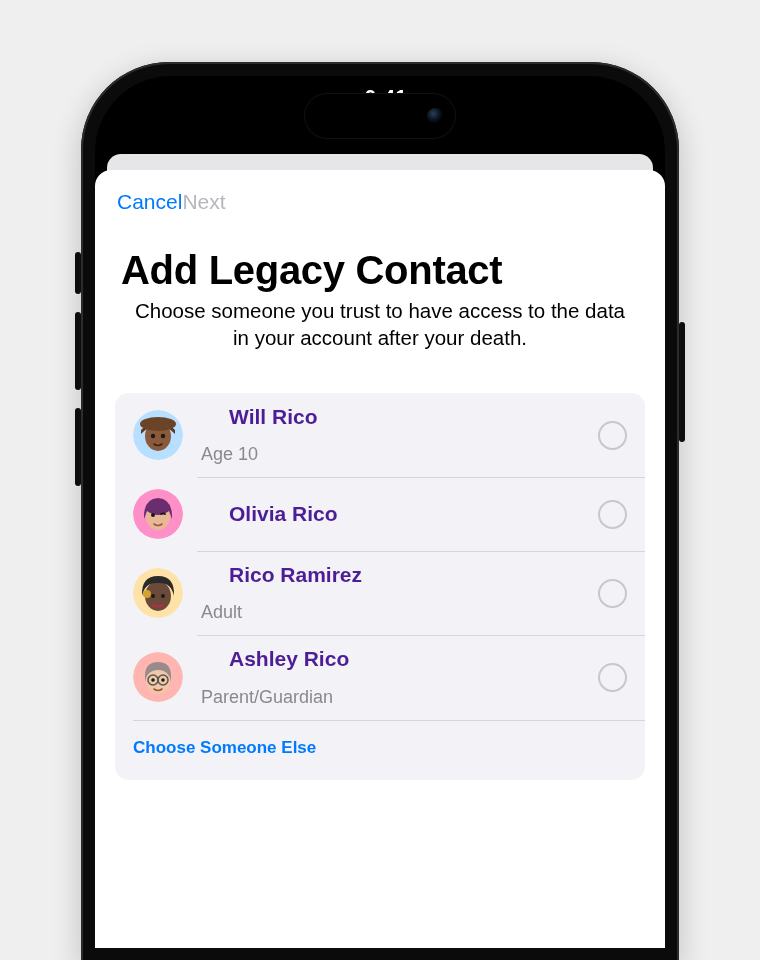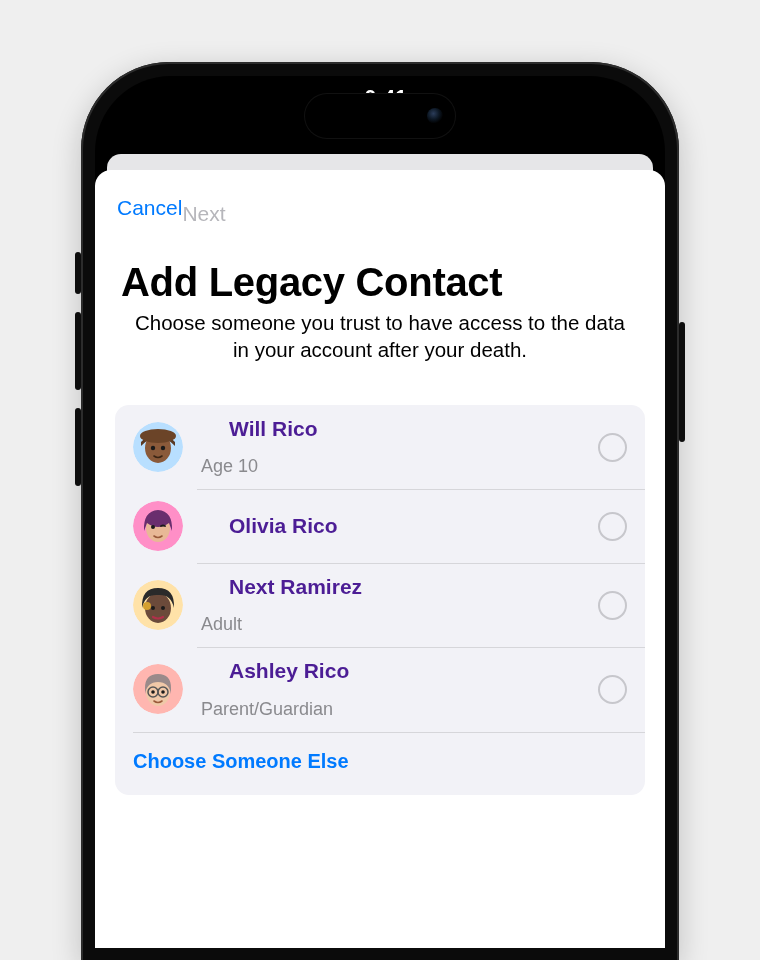--- a/index.html
+++ b/index.html
@@ -113,21 +113,20 @@
       padding: 0 22px 10px 22px;
       font-size: 21px;
     }
     .cancel-btn {
       color: #007aff;
       font-weight: 400;
     }
     .next-btn {
       color: #b6b6bb;
       font-weight: 400;
-      margin-top: 12px;
     }
     .title-block {
       padding: 24px 26px 0 26px;
     }
     .page-title {
       font-size: 40px;
       font-weight: 700;
       letter-spacing: -.3px;
       margin-bottom: 4px;
     }
@@ -197,21 +196,21 @@
     .choose-else {
       padding: 18px 18px 22px 18px;
       position: relative;
     }
     .choose-else::before{
       content:"";
       position:absolute; top:0; left:18px; right:0; height:1px; background:#d6d6da;
     }
     .choose-else span {
       color: #007aff;
-      font-size: 20px;
+      font-size: 17px;
       font-weight: 600;
     }
 
     .cellular-bars { display:flex; align-items:flex-end; gap:2px; }
     .cellular-bars i { width:4.5px; background:#fff; border-radius:1.5px; display:block; }
     .cellular-bars i:nth-child(1){height:7px}
     .cellular-bars i:nth-child(2){height:10px}
     .cellular-bars i:nth-child(3){height:13px}
     .cellular-bars i:nth-child(4){height:16px}
 
@@ -317,21 +316,21 @@
                 <circle cx="25" cy="25" r="25" fill="#ffe2a8"></circle>
                 <ellipse cx="25" cy="28" rx="13" ry="15" fill="#6b4a3a"></ellipse>
                 <path d="M9 28 Q8 8 25 8 Q42 8 41 28 Q38 14 25 15 Q12 14 9 28" fill="#2a2a2a"></path>
                 <circle cx="20" cy="28" r="2" fill="#1a1a1a"></circle>
                 <circle cx="30" cy="28" r="2" fill="#1a1a1a"></circle>
                 <path d="M20 37 Q25 40 30 37" stroke="#b0304a" stroke-width="2.2" fill="none" stroke-linecap="round"></path>
                 <circle cx="14" cy="26" r="4" fill="#d4a030"></circle>
               </svg>
           </div>
           <div class="contact-text">
-            <div class="contact-name">Next Ramirez</div>
+            <div class="contact-name">Rico Ramirez</div>
             <div class="contact-sub">Adult</div>
           </div>
           <div class="radio"></div>
         </div>
 
         <div class="contact-row">
           <div class="avatar">
             <svg viewBox="0 0 50 50">
                 <circle cx="25" cy="25" r="25" fill="#ffb6b0"></circle>
                 <ellipse cx="25" cy="28" rx="12" ry="14" fill="#f0c8a8"></ellipse>

